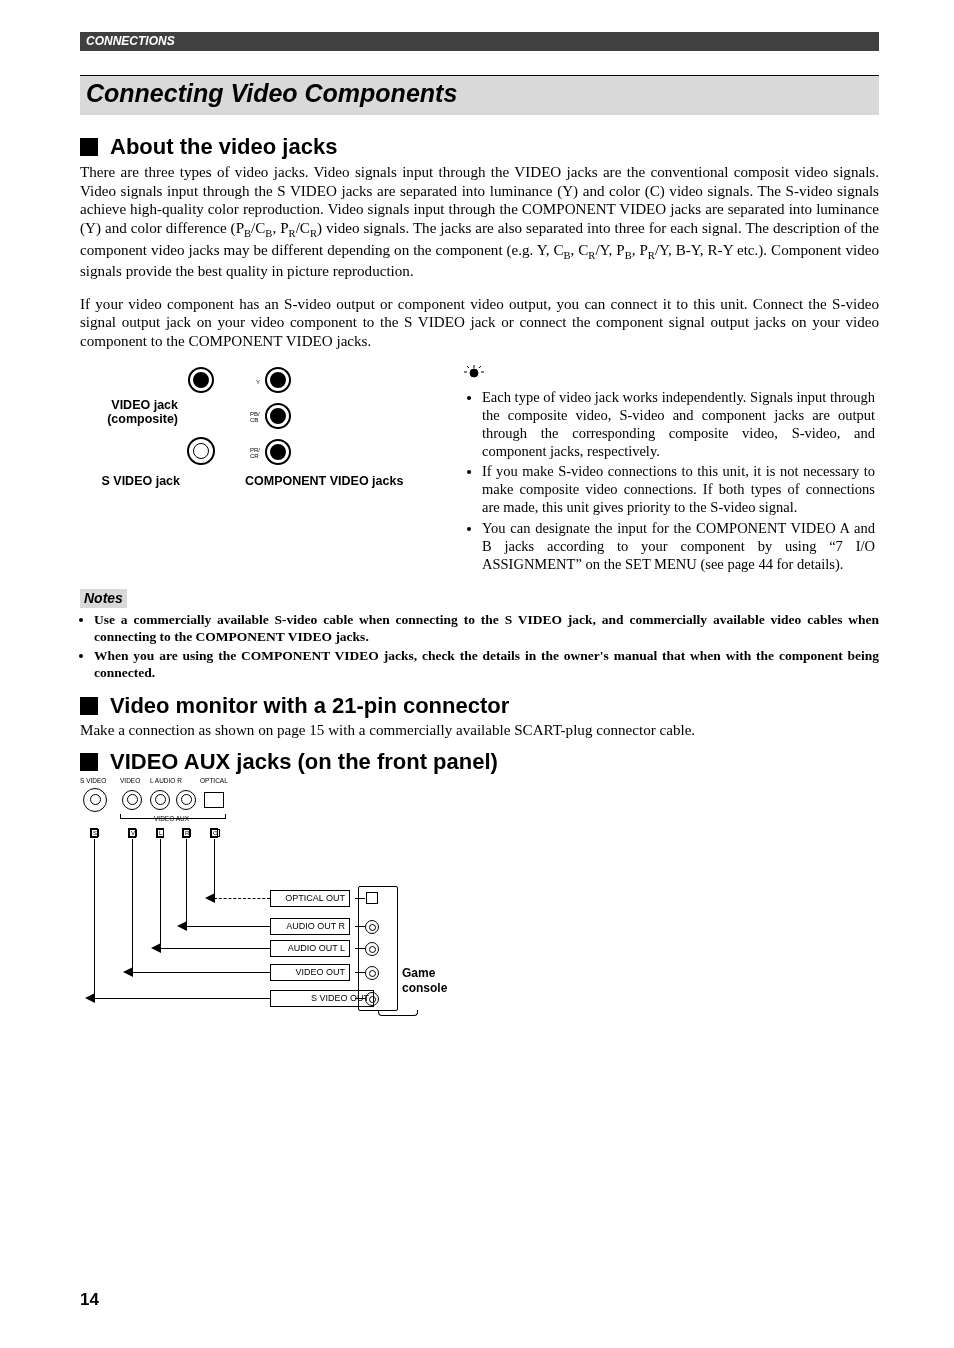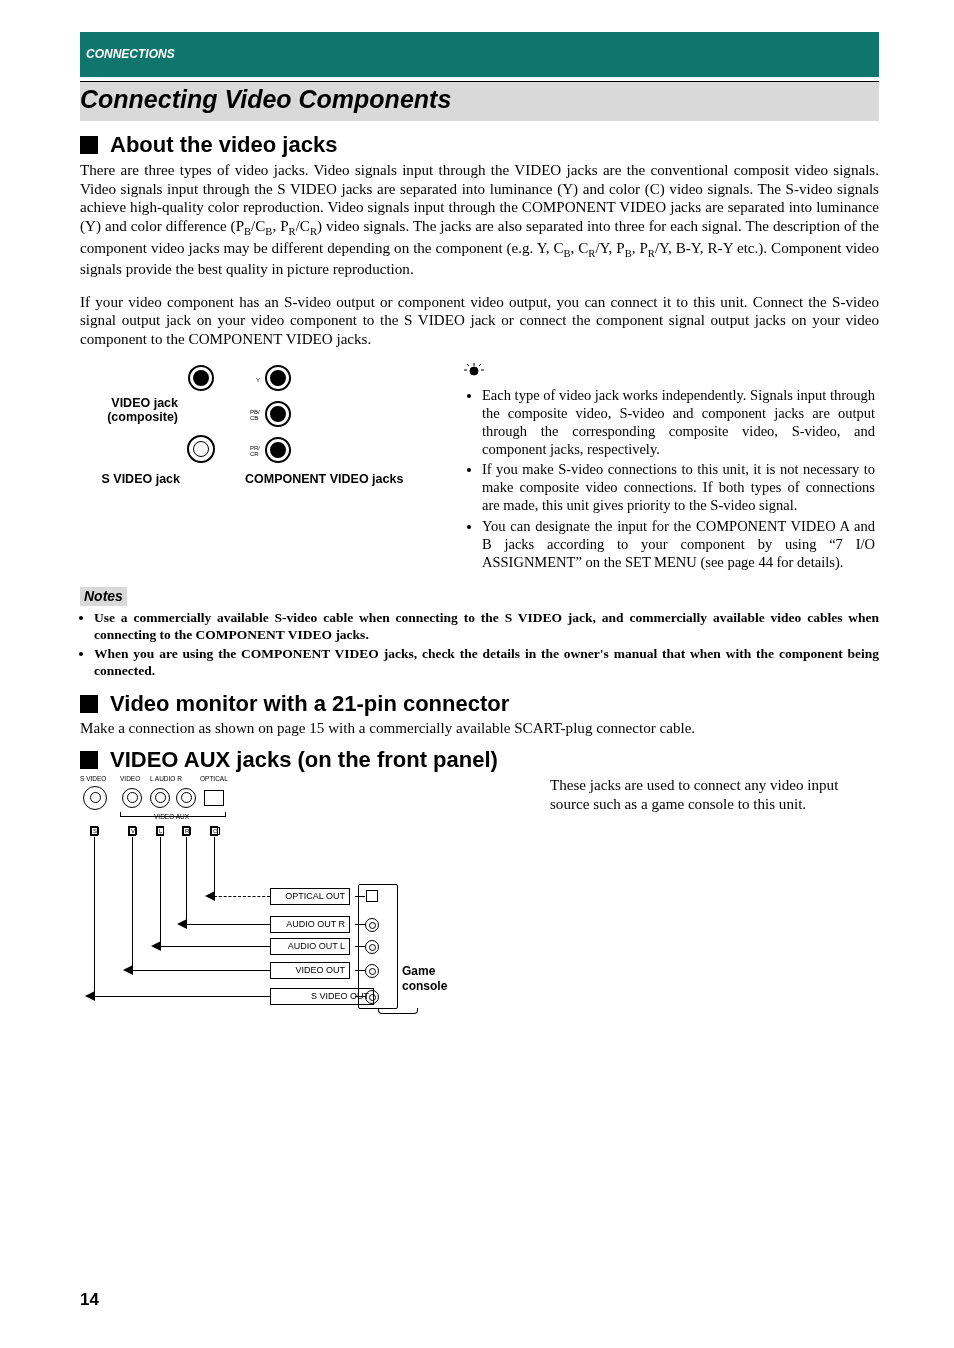--- a/index.html
+++ b/index.html
@@ -13,34 +13,34 @@
     color: #000;
     background: #fff;
     width: 954px;
     height: 1348px;
     position: relative;
   }
   .page {
     padding: 32px 75px 0 80px;
   }
   .header-bar {
-    background: #0f766e;
+    background: #404040;
     color: #fff;
     font-family: Arial, Helvetica, sans-serif;
     font-size: 12px;
     font-weight: bold;
     font-style: italic;
-    padding: 15px 6px;
-    margin-bottom: 4px;
+    padding: 2px 6px;
+    margin-bottom: 24px;
   }
   .title-bar {
     background: #d9d9d9;
     border-top: 1px solid #000;
-    padding: 2px 6px 6px 0;
-    margin-bottom: 10px;
+    padding: 2px 6px 6px 6px;
+    margin-bottom: 18px;
   }
   .title-bar-text {
     font-family: Arial, Helvetica, sans-serif;
     font-size: 25px;
     font-weight: bold;
     font-style: italic;
   }
   .h2 {
     font-family: Arial, Helvetica, sans-serif;
     font-weight: bold;
@@ -307,18 +307,17 @@
       <div class="wire" style="left:275px; top:148px; width:10px; height:1px;"></div>
       <div class="wire" style="left:275px; top:170px; width:10px; height:1px;"></div>
       <div class="wire" style="left:275px; top:194px; width:10px; height:1px;"></div>
       <div class="wire" style="left:275px; top:220px; width:10px; height:1px;"></div>
 
       <div class="console-box" style="left:278px; top:108px; width:40px; height:125px; border-radius:2px;"></div>
       <div style="position:absolute; left:298px; top:232px; width:40px; height:6px; border:1px solid #000; border-top:none; border-radius:0 0 4px 4px;"></div>
       <div class="console-txt" style="left:322px; top:188px;">Game console</div>
     </div>
 
-    <div class="aux-desc">These jacks are used to connect any video input source such as a game console to this unit.</div>
   </div>
 
 </div>
 
 <div class="page-num">14</div>
 
 </body></html>

